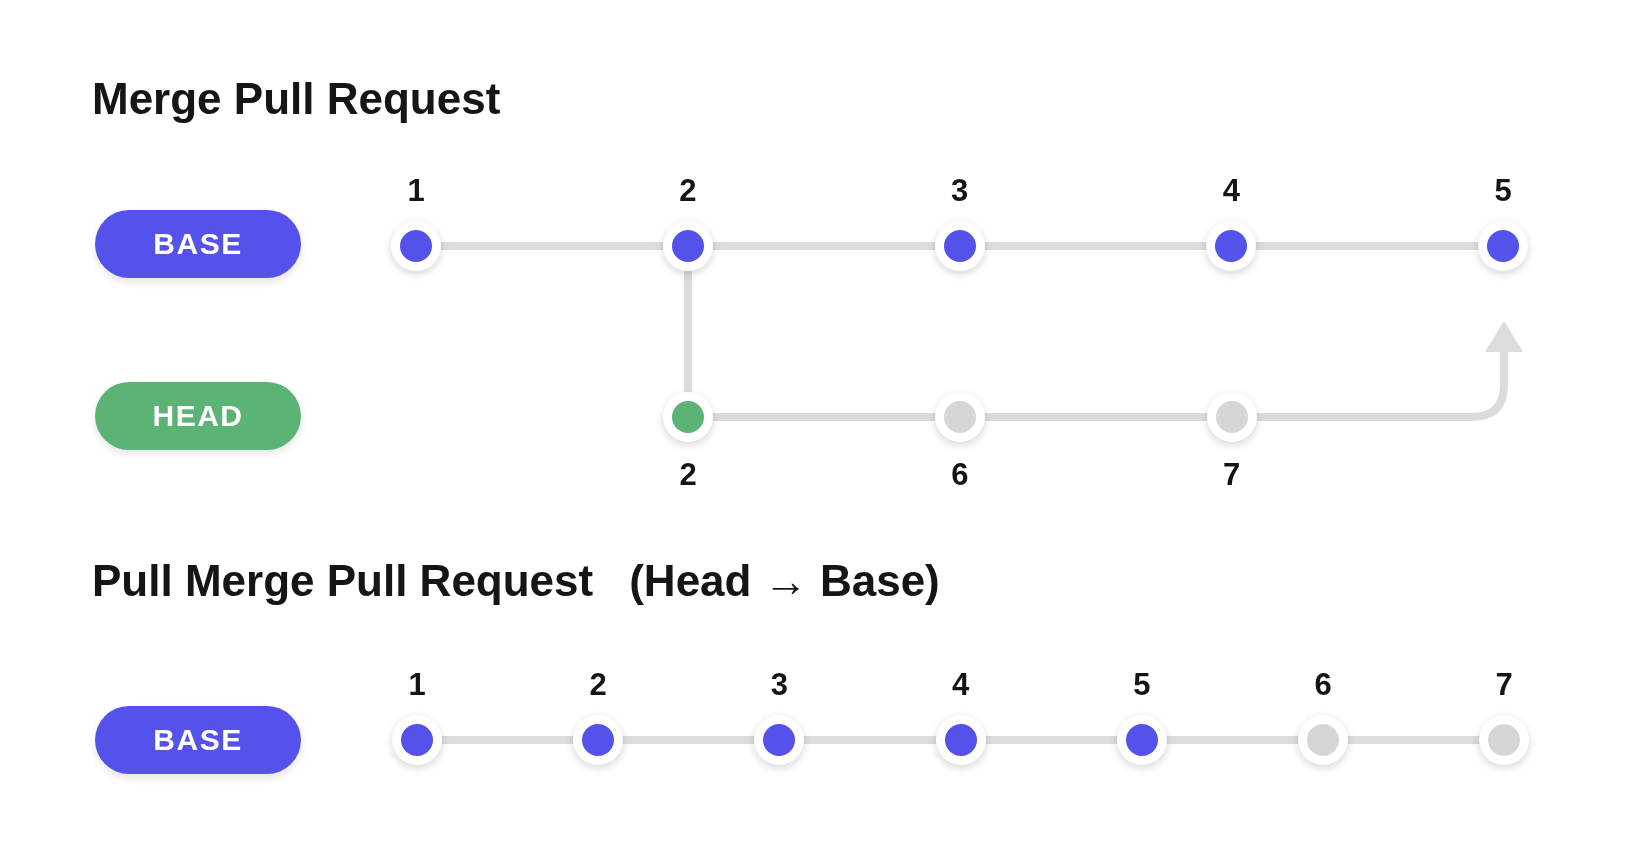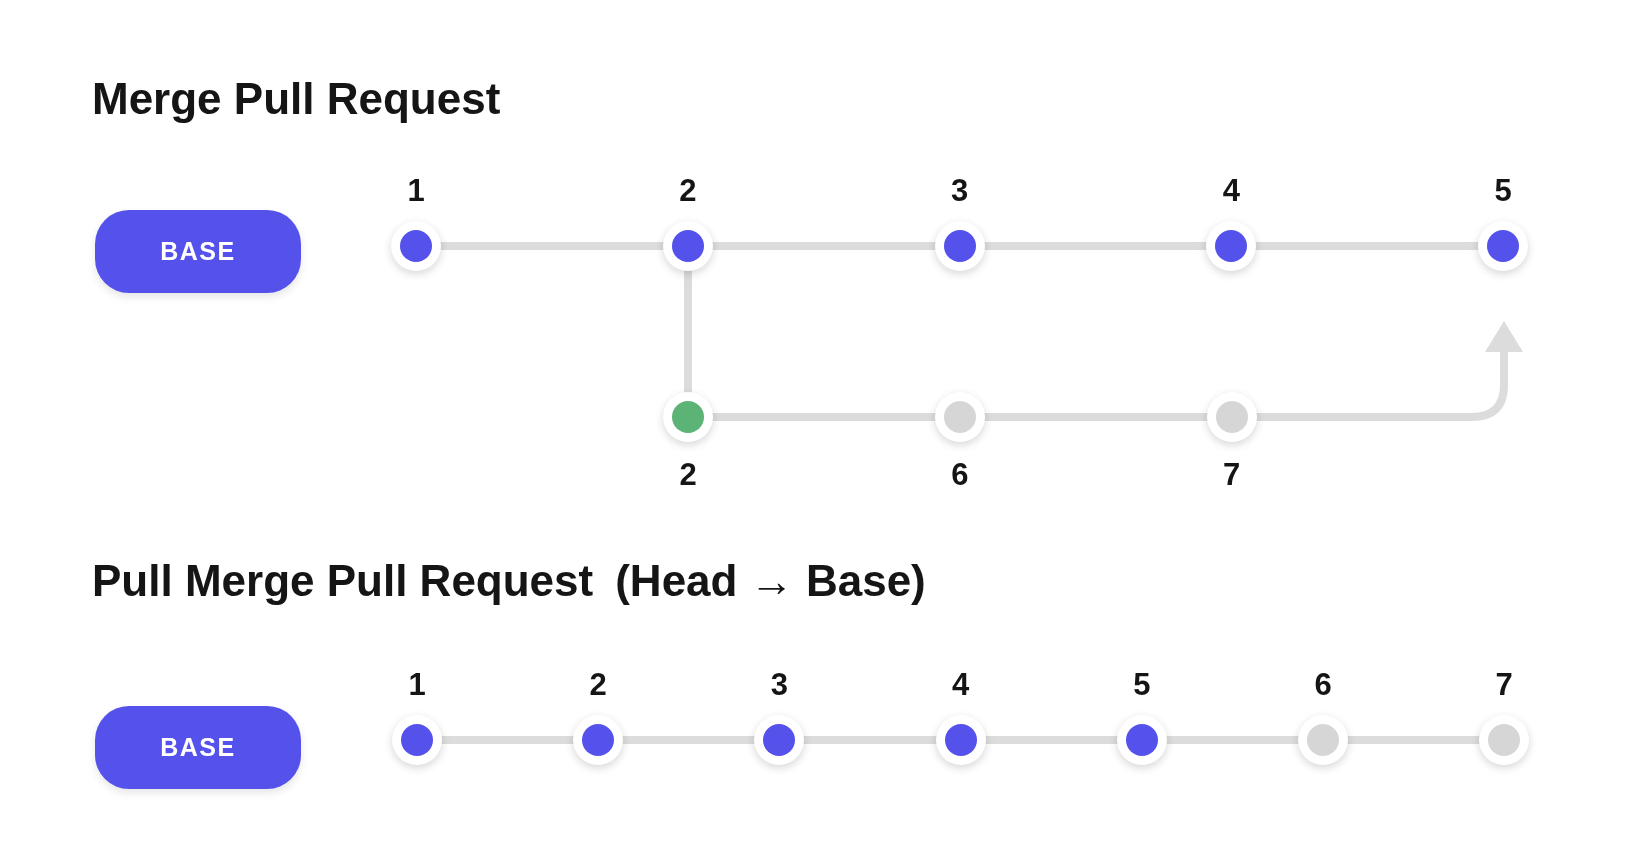--- a/index.html
+++ b/index.html
@@ -28,33 +28,33 @@
     position: absolute;
     left: 92px;
     font-size: 44px;
     font-weight: 700;
     color: var(--text);
     white-space: nowrap;
     z-index: 2;
   }
   #title-before { top: 74px; }
   #title-after  { top: 556px; }
-  .title-annotation { margin-left: 22px; }
+  .title-annotation { margin-left: 36px; }
 
   .pill {
     position: absolute;
     left: 95px;
     width: 206px;
-    height: 83px;
+    height: 68px;
     border-radius: 34px;
     display: flex;
     align-items: center;
     justify-content: center;
     color: #ffffff;
-    font-size: 25px;
+    font-size: 30px;
     font-weight: 700;
     letter-spacing: 1.5px;
     box-shadow: 0 4px 9px rgba(0,0,0,0.10);
     z-index: 2;
   }
   #pill-base-before { top: 210px; background: var(--base); }
   #pill-head-before { top: 382px; background: var(--head); }
   #pill-base-after  { top: 706px; background: var(--base); }
 
   .commit-row { position: absolute; left: 0; top: 0; z-index: 1; }
@@ -97,20 +97,23 @@
     <path d="M 688 417 L 1472 417 Q 1504 417 1504 385 L 1504 351"></path>
     <polygon points="1504,321 1485,352 1523,352"></polygon>
     <line x1="417" y1="740" x2="1504" y2="740"></line>
   </svg>
 
   <div class="title" id="title-before">Merge Pull Request</div>
 
   <div class="pill" id="pill-base-before">
     <span>BASE</span>
   </div>
+  <div class="pill" id="pill-head-before">
+    <span>HEAD</span>
+  </div>
 
   <div class="commit-row">
       <div class="commit above" style="left: 416px; top: 246px;">
         <div class="commit-label">1</div>
         <div class="commit-ring">
           <div class="commit-dot base"></div>
         </div>
       </div>
       <div class="commit above" style="left: 687.8px; top: 246px;">
         <div class="commit-label">2</div>

